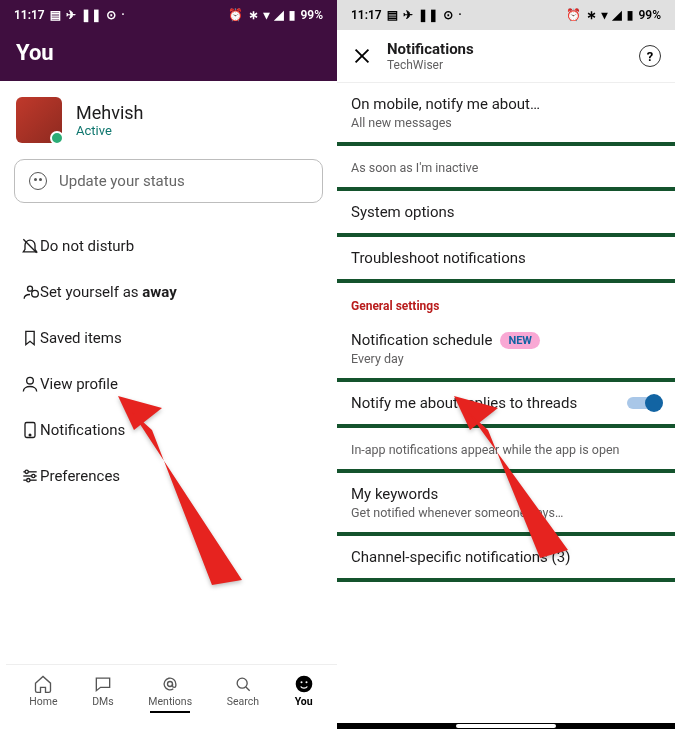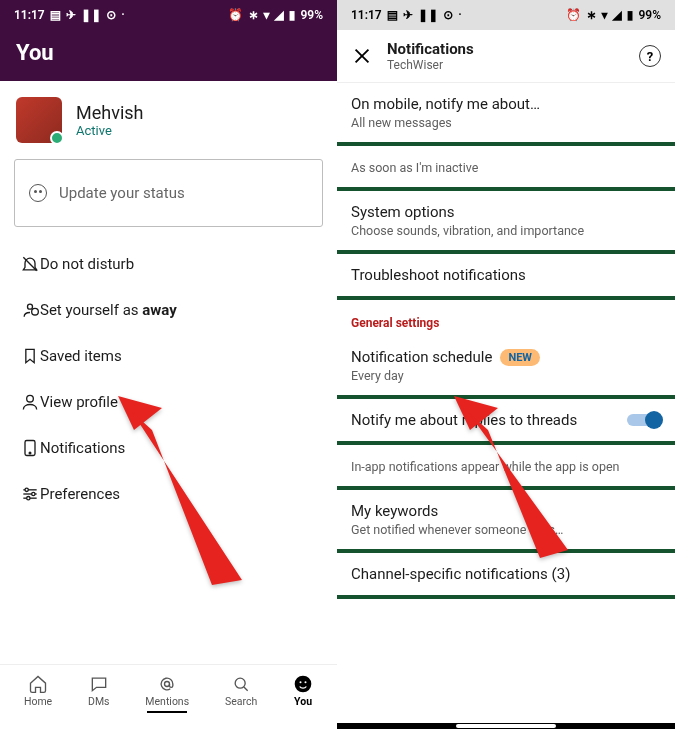--- a/index.html
+++ b/index.html
@@ -52,44 +52,44 @@
   .avatar::after{
     content:""; position:absolute; right:-2px; bottom:-2px;
     width:10px;height:10px;border-radius:50%;
     background:#2bac76; border:2px solid #fff;
   }
   .profile-name { font-size:18px; font-weight:400; color:#1d1c1d;}
   .profile-status { font-size:13px; color:#0f766e;}
 
   
   .status-input {
-    margin: 0 14px 6px;
+    margin: 0 14px 12px;
     border:1px solid #bdbdbd;
-    border-radius:3px;
-    padding:24px 14px;
+    border-radius:10px;
+    padding:12px 14px;
     display:flex; align-items:center; gap:12px;
     color:#666; font-size:15px;
   }
   .smile { width:18px;height:18px;border:1.5px solid #555;border-radius:50%;position:relative;}
   .smile::before,.smile::after{content:"";position:absolute;width:3px;height:3px;background:#555;border-radius:50%;top:5px;}
   .smile::before{left:4px;} .smile::after{right:4px;}
 
   
   .menu-list { padding: 8px 0; }
   .menu-item {
     display:flex; align-items:center; 
     padding: 13px 20px;
     font-size:15px; color:#1d1c1d;
   }
   .menu-icon { width:20px; height:20px; color:#1d1c1d; flex-shrink:0;}
   .menu-icon svg{width:100%;height:100%;stroke:#1d1c1d;fill:none;stroke-width:1.6;}
 
   
   .tabs {
-    position:absolute; bottom:6px; left:0; right:0;
+    position:absolute; bottom:6px; left:6px; right:0;
     display:flex; justify-content:space-around;
     padding:8px 6px 10px;
     border-top:1px solid #eee;
     background:#fff;
   }
   .tab { text-align:center; font-size:10.5px; color:#555; }
   .tab.active { color:#000; font-weight:700;}
   .tab-icon-row{height:22px;display:flex;align-items:center;justify-content:center;}
   .tab-icon{width:20px;height:20px;}
   .tab-icon svg{width:100%;height:100%;stroke:#555;fill:none;stroke-width:1.6;}
@@ -108,21 +108,21 @@
   .help-btn{width:22px;height:22px;border:1.6px solid #333;border-radius:50%;display:flex;align-items:center;justify-content:center;font-size:13px;font-weight:700;}
 
   
   .setting-item{
     padding:12px 14px;
     border-bottom:4px solid #14532d;
   }
   .setting-title{font-size:15px;color:#1d1c1d;display:flex;align-items:center;gap:8px;}
   .setting-sub{font-size:12.5px;color:#616061;margin-top:2px;}
   .section-label{font-size:12px;font-weight:700;color:#b91c1c;padding:16px 14px 6px;}
-  .new-badge{background:#fdba74;color:#1264a3;font-size:11px;font-weight:700;padding:2px 8px;border-radius:10px;}
+  .new-badge{background:#f9a8d4;color:#1264a3;font-size:11px;font-weight:700;padding:2px 8px;border-radius:10px;}
   .toggle-row{display:flex;justify-content:space-between;align-items:center;}
 
   
   .arrow {
     position:absolute;
     pointer-events:none;
   }
   .arrow svg { filter: drop-shadow(0 2px 2px rgba(0,0,0,0.25)); }
 
   .nav-handle{position:absolute;bottom:2px;left:50%;transform:translateX(-50%);width:100px;height:4px;background:#000;border-radius:2px;}
@@ -300,21 +300,20 @@
 
   <div class="setting-item">
     <div class="setting-title">On mobile, notify me about…</div>
     <div class="setting-sub">All new messages</div>
   </div>
   <div class="setting-item">
     <div class="setting-sub">As soon as I'm inactive</div>
   </div>
   <div class="setting-item">
     <div class="setting-title">System options</div>
-    <div class="setting-sub">Choose sounds, vibration, and importance</div>
   </div>
   <div class="setting-item">
     <div class="setting-title">Troubleshoot notifications</div>
   </div>
 
   <div class="section-label">General settings</div>
 
   <div class="setting-item">
     <div class="setting-title">
       <span>Notification schedule</span>

